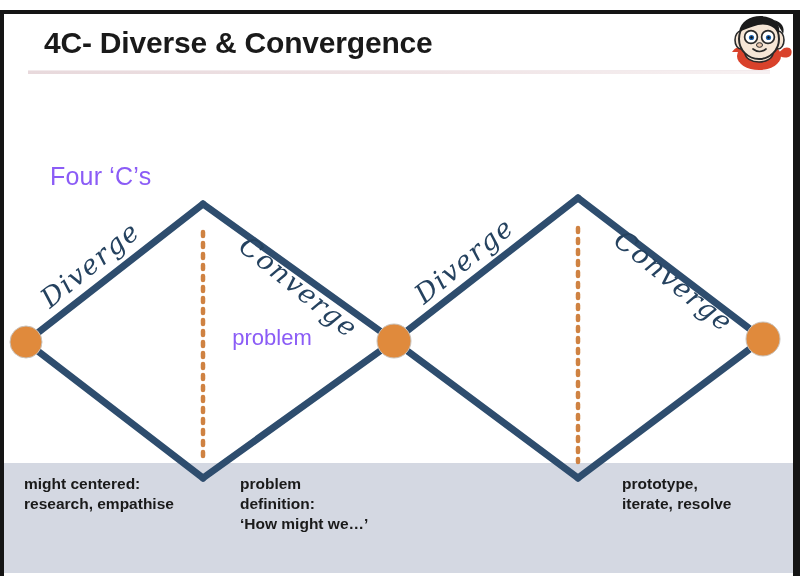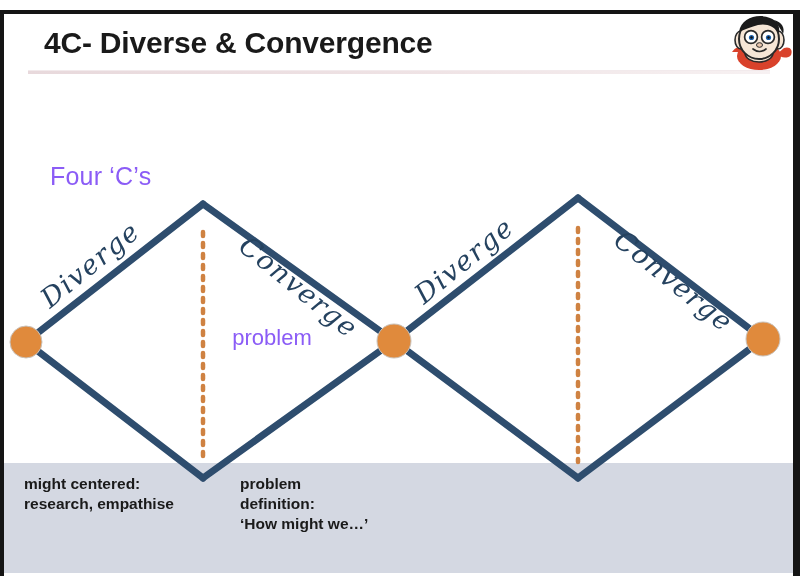--- a/index.html
+++ b/index.html
@@ -210,19 +210,21 @@
   <div class="script-label" id="script-diverge-2">Diverge</div>
   <div class="script-label" id="script-converge-2">Converge</div>
 
   <div class="overlay-text phase-label" id="phase-choose">problem</div>
 
   <div class="overlay-text caption" id="caption-1">might centered:
 research, empathise</div>
   <div class="overlay-text caption" id="caption-2">problem
 definition:
 ‘How might we…’</div>
+  <div class="overlay-text caption" id="caption-4">prototype,
+iterate, resolve</div>
 
   <div class="frame-edge frame-left"></div>
   <div class="frame-edge frame-right"></div>
   <div class="frame-edge frame-top"></div>
   <div class="frame-edge frame-bottom"></div>
 
 </div>
 
 </body></html>

